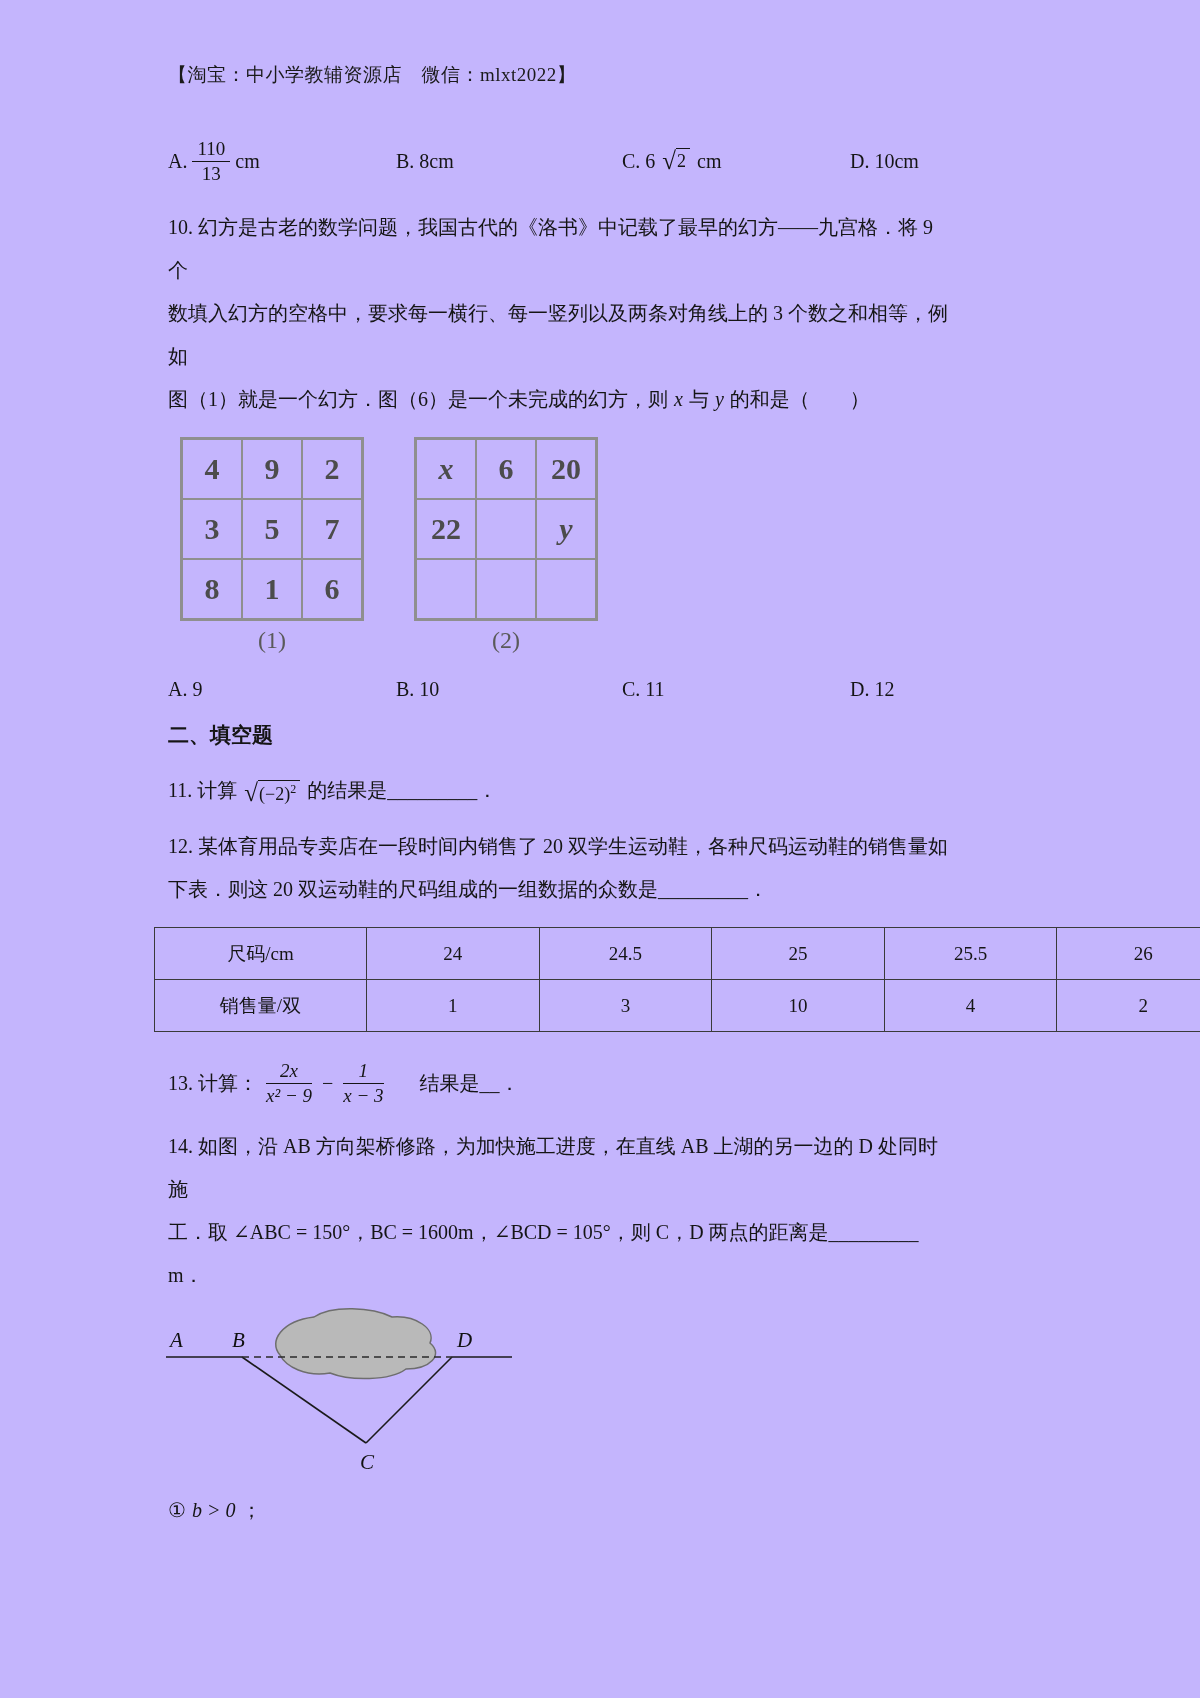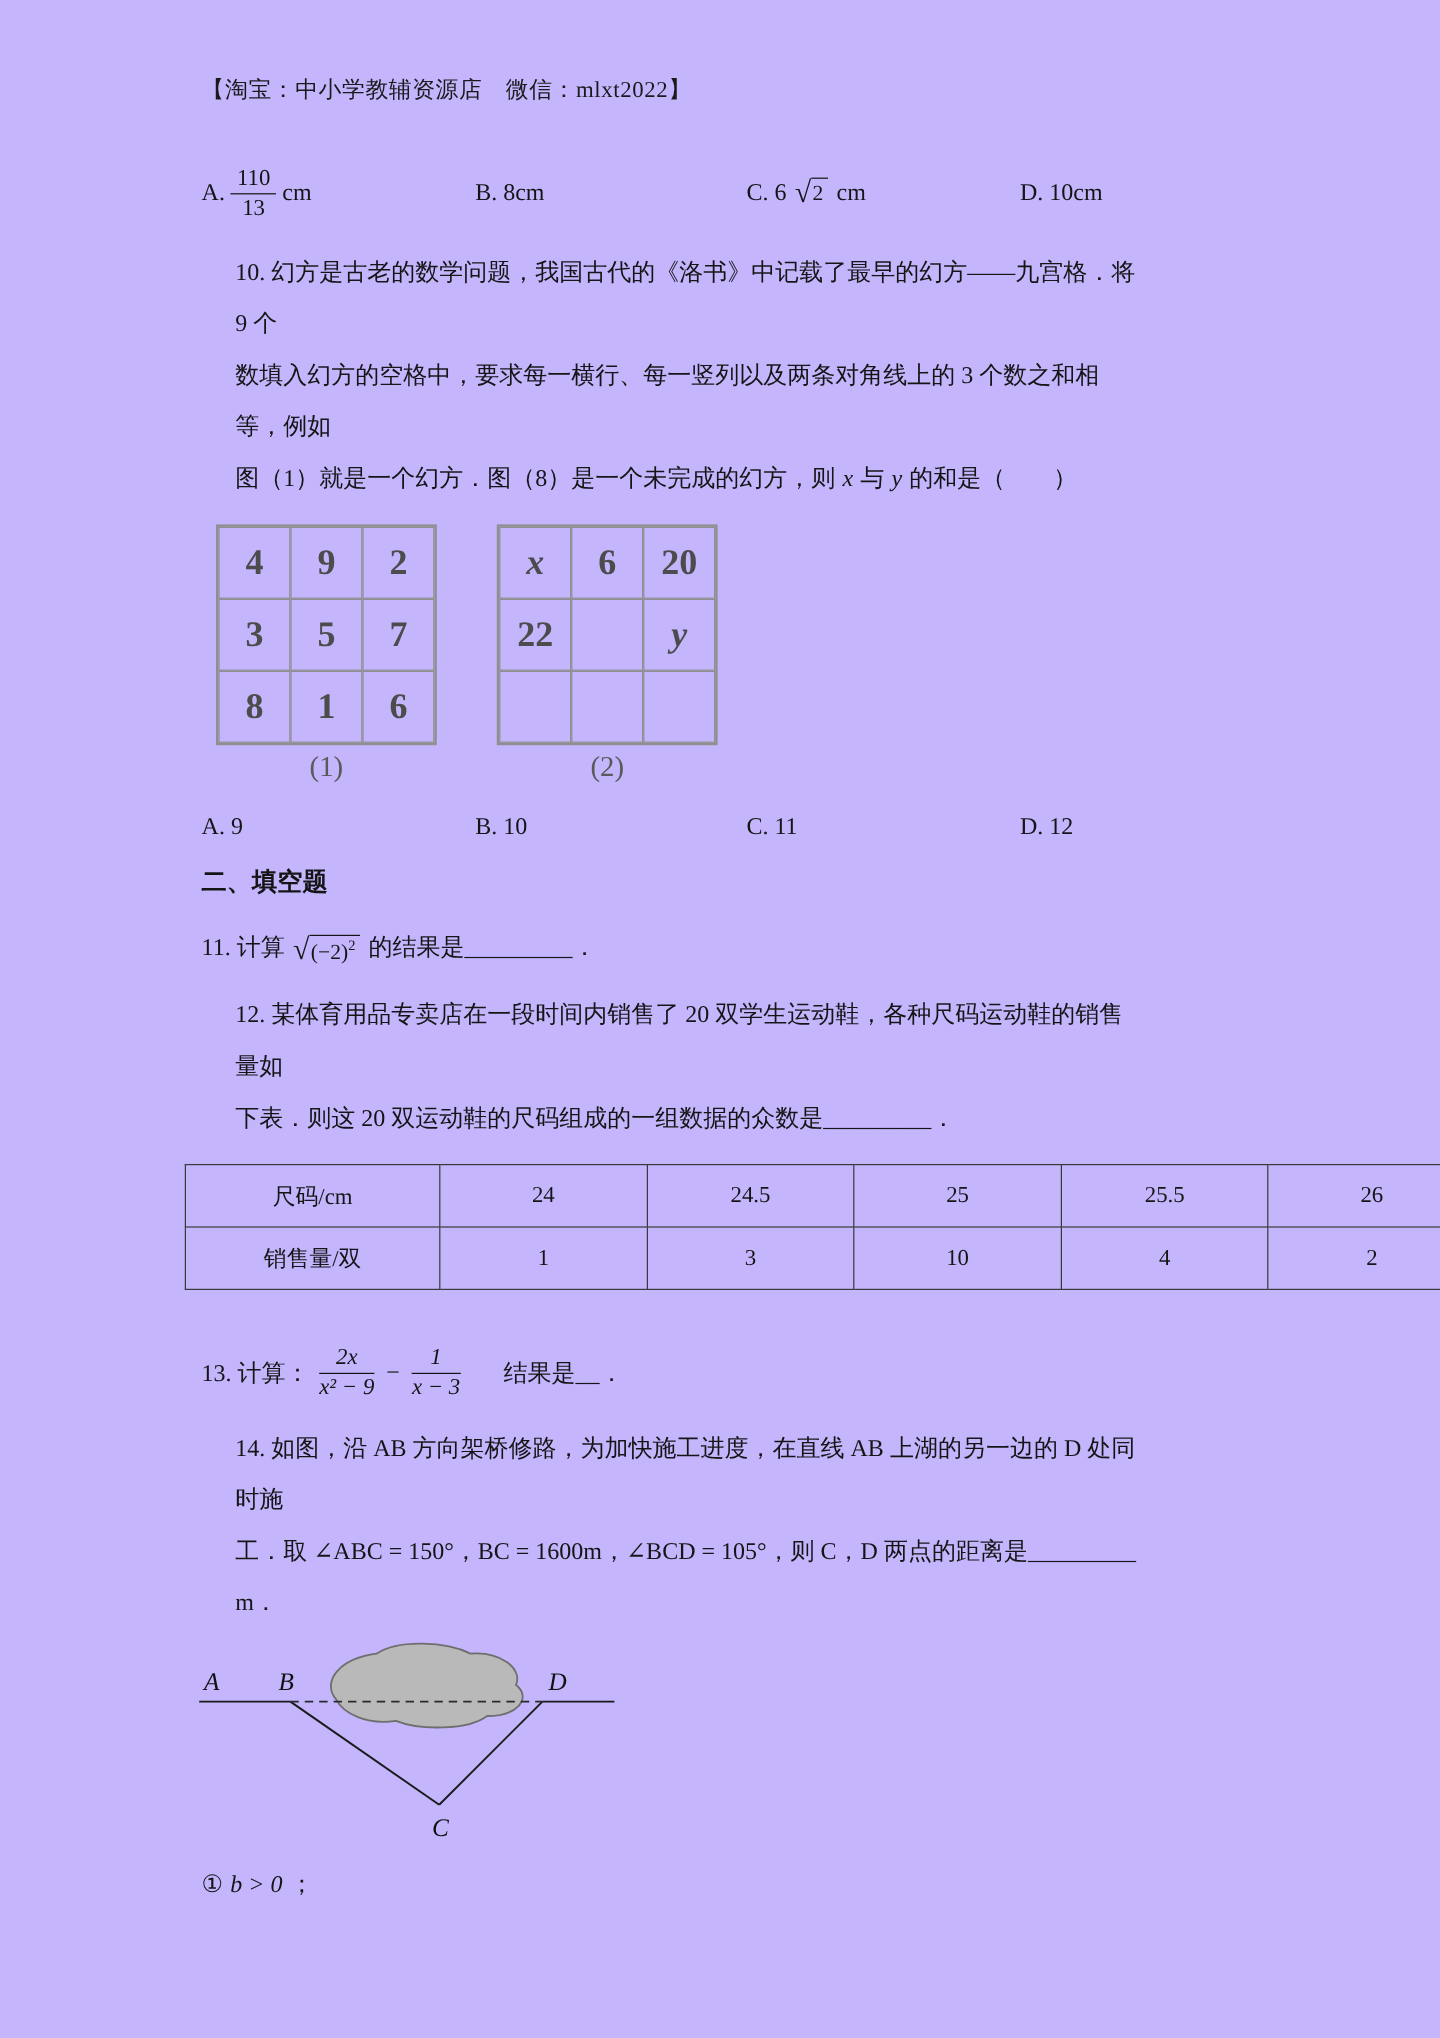--- a/index.html
+++ b/index.html
@@ -29,21 +29,21 @@
   .frac .den { display:block; padding-top:1px; }
 
   
   .sqrt { display:inline-flex; align-items:flex-start; vertical-align:middle; margin:0 2px; }
   .sqrt-sign { font-size:25px; line-height:1.02; }
   .sqrt-rad { border-top:1.4px solid #151515; padding:2px 4px 0 1px; font-size:18px; line-height:1.15; }
   .sqrt-rad sup { font-size:12px; }
 
   
   .para { margin-top:18px; line-height:43px; }
-  .para div, .para-line { line-height:43px;margin-left:28px; }
+  .para div, .para-line { line-height:43px; }
   .var { font-style:italic; margin:0 6px; }
   .math { font-style:italic; margin:0 6px; }
 
   
   .figures { margin-top:16px; display:flex; gap:50px; padding-left:12px; }
   .figure-block { text-align:center; }
   .msquare { display:grid; grid-template-columns:repeat(3,60px); grid-auto-rows:60px; border:2px solid #8f8f8f; }
   .msquare .cell { border:1px solid #8f8f8f; display:flex; align-items:center; justify-content:center;
                    font-size:30px; font-weight:bold; color:#4c4c4c; }
   .msquare .cell.it { font-style:italic; }
@@ -52,21 +52,21 @@
   .section-title { margin-top:20px; font-weight:700; font-size:21px; }
 
   .q-line { margin-top:24px; line-height:34px; }
 
   
   .size-table { margin-top:16px; margin-left:-14px; border-collapse:collapse; table-layout:fixed; width:1076px; }
   .size-table td { border:1.2px solid #3a3a3a; height:52px; text-align:center; font-size:19px; }
   .size-table td:first-child { width:212px; }
 
   
-  .q13 { margin-top:46px; display:flex; align-items:center; }
+  .q13 { margin-top:28px; display:flex; align-items:center; }
   .q13 .frac { font-style:italic; margin:0 8px; }
   .q13 .op { margin:0 2px; }
   .q13-suffix { margin-left:28px; }
 
   
   .bridge-figure { display:block; margin-top:8px; margin-left:-4px; }
   .bridge-figure .solid { stroke:#1a1a1a; stroke-width:1.6; }
   .bridge-figure .dashed { stroke:#2a2a2a; stroke-width:1.4; stroke-dasharray:7 5; }
   .bridge-figure .lake { fill:#b9b9b9; stroke:#6e6e6e; stroke-width:1.5; }
   .bridge-figure text { font-family:"Liberation Serif",serif; font-style:italic; font-size:21px; fill:#111; }
@@ -99,21 +99,21 @@
           <span class="sqrt-rad">2</span>
         </span>
       <span>cm</span>
     </span>
     <span class="opt">D. 10cm</span>
   </div>
 
   <div class="para">
     <div>10. 幻方是古老的数学问题，我国古代的《洛书》中记载了最早的幻方——九宫格．将 9 个</div>
     <div>数填入幻方的空格中，要求每一横行、每一竖列以及两条对角线上的 3 个数之和相等，例如</div>
-    <div><span>图（1）就是一个幻方．图（8）是一个未完成的幻方，则</span><span class="var">x</span><span>与</span><span class="var">y</span><span>的和是（　　）</span></div>
+    <div><span>图（1）就是一个幻方．图（6）是一个未完成的幻方，则</span><span class="var">x</span><span>与</span><span class="var">y</span><span>的和是（　　）</span></div>
   </div>
 
   <div class="figures">
     <div class="figure-block">
       <div class="msquare">
         <div class="cell">4</div>
         <div class="cell">9</div>
         <div class="cell">2</div>
         <div class="cell">3</div>
         <div class="cell">5</div>

